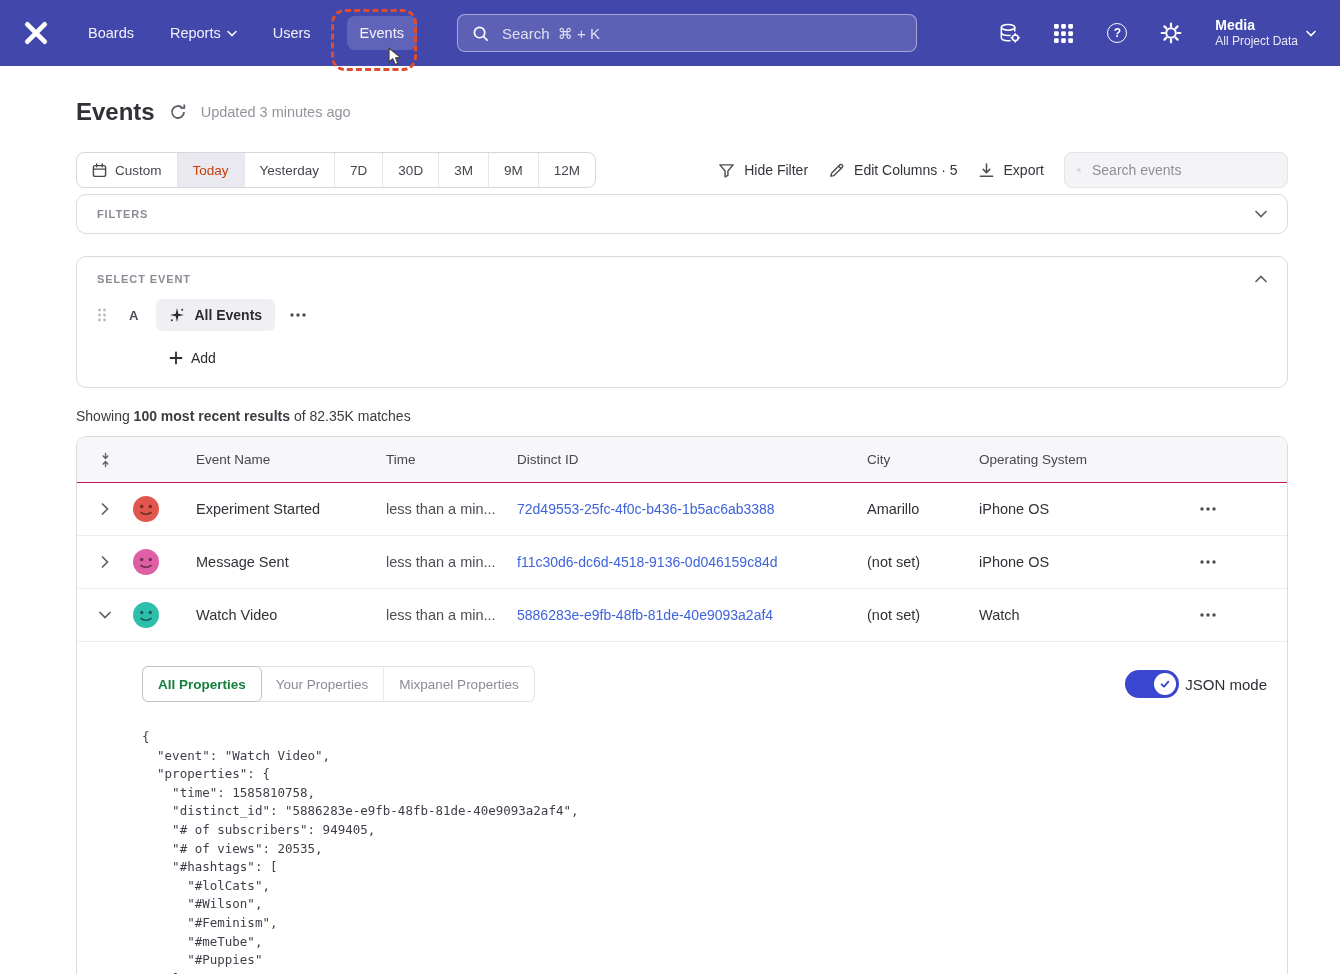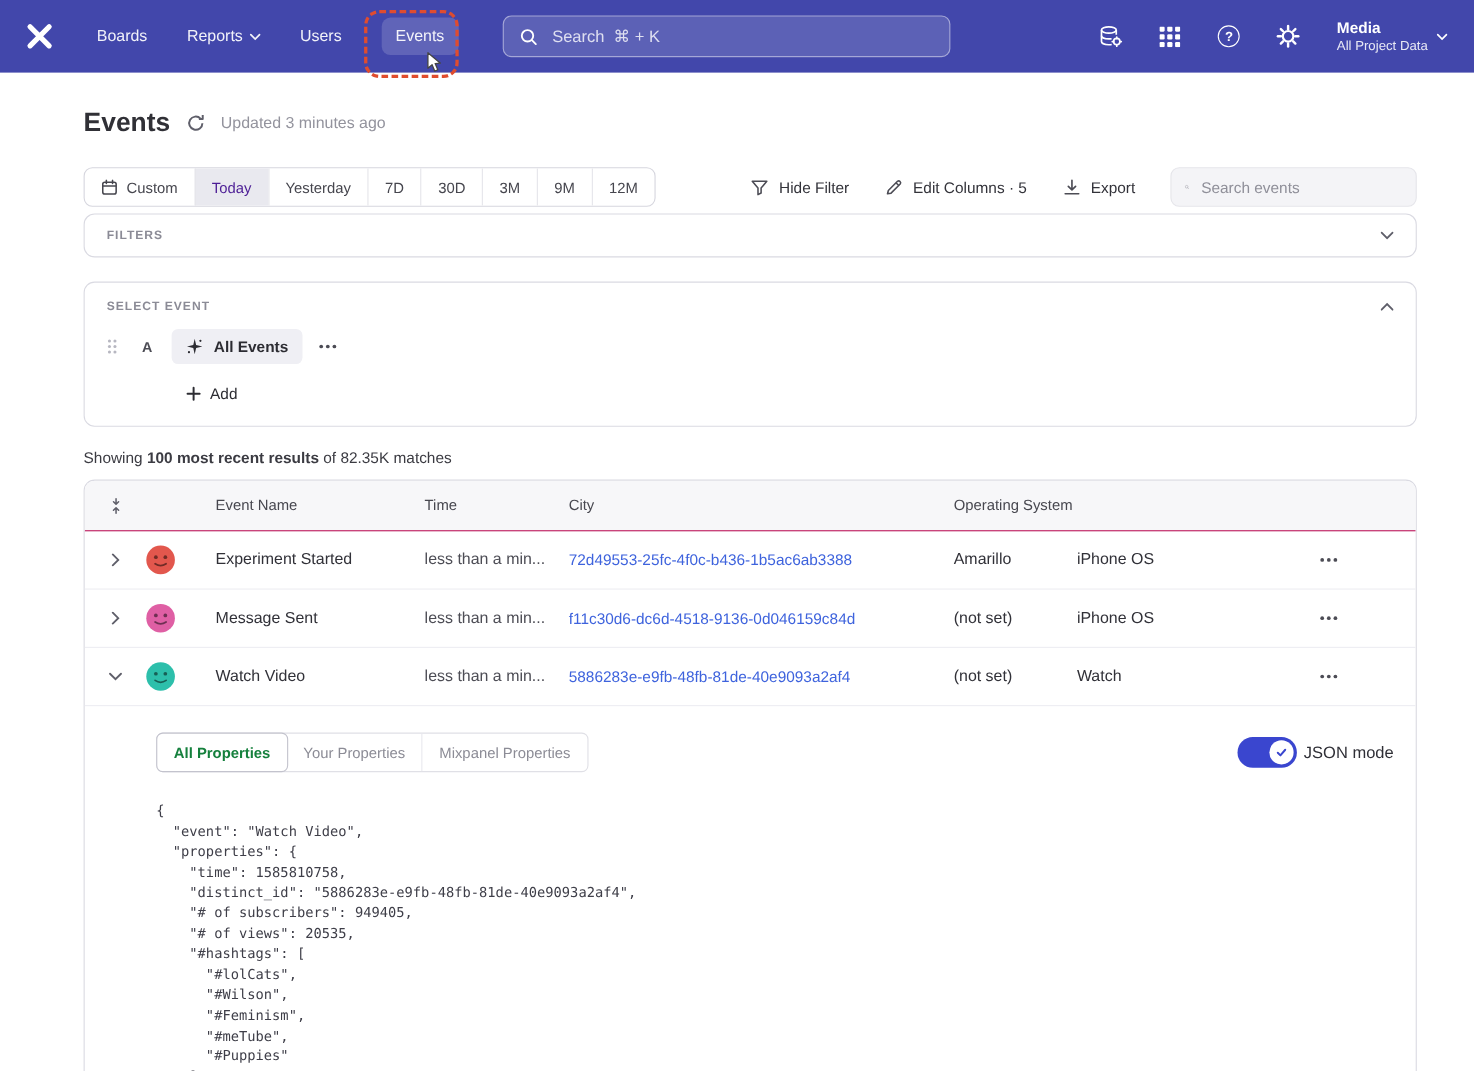--- a/index.html
+++ b/index.html
@@ -11,21 +11,21 @@
     padding:0 24px 0 22px; position:relative; z-index:10; }
   .logo { width:28px; height:28px; display:flex; align-items:center; justify-content:center; cursor:pointer; }
   .nav-items { display:flex; align-items:center; gap:36px; margin-left:38px; }
   .nav-item { color:rgba(255,255,255,.93); font-size:14.5px; font-weight:500; text-decoration:none;
     display:flex; align-items:center; gap:6px; cursor:pointer; }
   .nav-events-wrap { position:relative; }
   .nav-item.active { background:rgba(255,255,255,.16); border-radius:8px; padding:9px 13px; }
   .annotation-box { position:absolute; left:-16px; top:-7px; width:86px; height:62px;
     border:3px dashed #df4c2f; border-radius:14px; pointer-events:none; }
   .cursor-icon { position:absolute; left:40px; top:31px; pointer-events:none; }
-  .nav-search { margin-left:40px; width:407px; height:38px; background:rgba(255,255,255,.14);
+  .nav-search { margin-left:40px; width:460px; height:38px; background:rgba(255,255,255,.14);
     border:1px solid rgba(255,255,255,.45); border-radius:8px; display:flex; align-items:center;
     gap:11px; padding:0 14px; color:#fff; }
   .nav-search input { flex:1; background:transparent; border:none; outline:none; color:#fff; font-size:15px;
     font-family:inherit; }
   .nav-search input::placeholder { color:rgba(255,255,255,.8); }
   .nav-right { margin-left:auto; display:flex; align-items:center; gap:30px; color:#fff; }
   .nav-icon { width:24px; height:24px; display:flex; align-items:center; justify-content:center;
     color:#fff; cursor:pointer; }
   .help-circle { width:20px; height:20px; border:1.8px solid #fff; border-radius:50%;
     display:flex; align-items:center; justify-content:center; font-size:12px; font-weight:700; }
@@ -38,22 +38,22 @@
   .title-row { display:flex; align-items:center; gap:14px; }
   h1 { font-size:24px; font-weight:700; margin:0; color:#303036; }
   .icon-btn { background:none; border:none; padding:0; color:#5f5f6a; display:flex; align-items:center; cursor:pointer; }
   .updated { font-size:14.5px; color:#93939d; }
 
   .toolbar { margin-top:26px; display:flex; align-items:center; justify-content:space-between; }
   .segmented { display:inline-flex; border:1px solid #d6d6de; border-radius:8px; overflow:hidden; height:36px; background:#fff; }
   .segment { display:flex; align-items:center; gap:8px; padding:0 15px; font-size:13.5px; color:#46464e;
     border-left:1px solid #e5e5ea; cursor:pointer; white-space:nowrap; }
   .segment:first-child { border-left:none; }
-  .segment.selected { background:#e9e9ef; color:#4c1d95; font-weight:500; }
-  .toolbar-right { display:flex; align-items:center; gap:32px; }
+  .segment.selected { background:#e9e9ef; color:#c2410c; font-weight:500; }
+  .toolbar-right { display:flex; align-items:center; gap:20px; }
   .tool-btn { display:flex; align-items:center; gap:9px; background:none; border:none; font-family:inherit;
     font-size:14px; color:#33333a; cursor:pointer; padding:0; }
   .tool-btn svg { color:#4c4c55; }
   .search-events { width:224px; height:36px; background:#f4f4f7; border:1px solid #e5e5ea; border-radius:8px;
     display:flex; align-items:center; gap:9px; padding:0 12px; color:#8f8f99; }
   .search-events input { flex:1; border:none; background:transparent; outline:none; font-size:14px; font-family:inherit; color:#333; }
   .search-events input::placeholder { color:#8f8f99; }
 
   .card { border:1px solid #dadae2; border-radius:10px; }
   .select-event { margin-top:22px; padding:16px 20px 20px; }
@@ -309,20 +309,21 @@
     <div class="t-row t-head">
       <button class="icon-btn cell-center">
         <svg width="13" height="16" viewBox="0 0 14 16" fill="none" stroke="currentColor" stroke-width="1.5" stroke-linecap="round" stroke-linejoin="round">
           <path d="M7 1 V6 M4.5 3.8 L7 6.3 L9.5 3.8"></path>
           <path d="M7 15 V10 M4.5 12.2 L7 9.7 L9.5 12.2"></path>
         </svg>
       </button>
       <span></span>
       <span class="cell-name">Event Name</span>
       <span>Time</span>
+      <span>Distinct ID</span>
       <span>City</span>
       <span>Operating System</span>
       <span></span>
     </div>
 
     <div class="t-row t-body-row">
       <button class="icon-btn cell-center">
         <svg width="8" height="12" viewBox="0 0 8 12">
             <path d="M1.5 1 L6.5 6 L1.5 11" stroke="currentColor" stroke-width="1.7" fill="none" stroke-linecap="round"></path>
           </svg>

